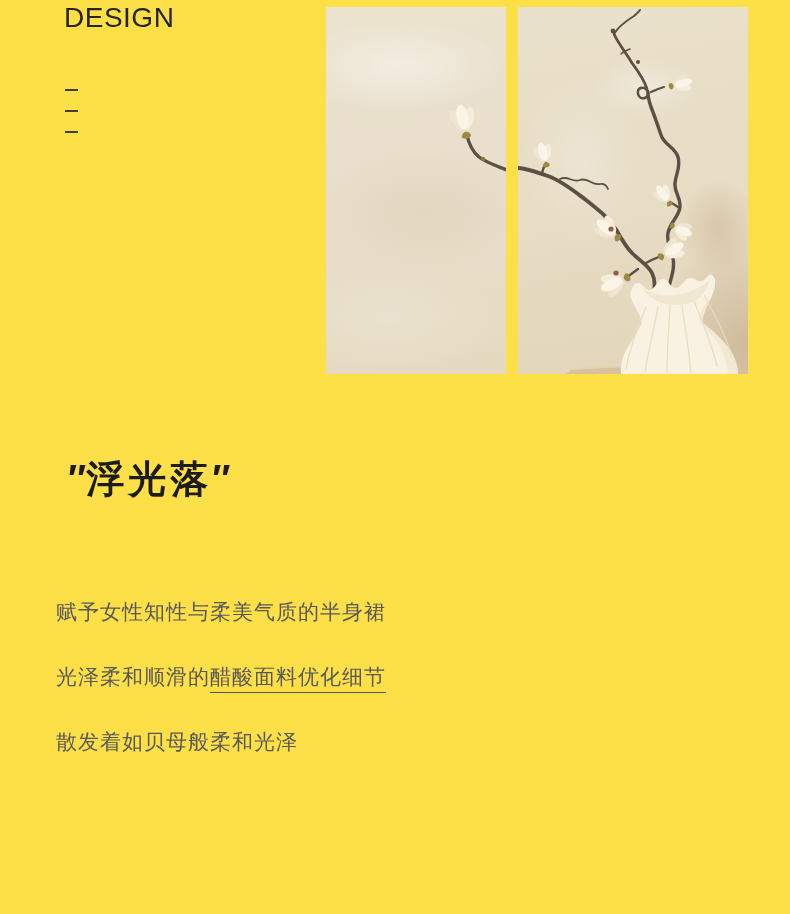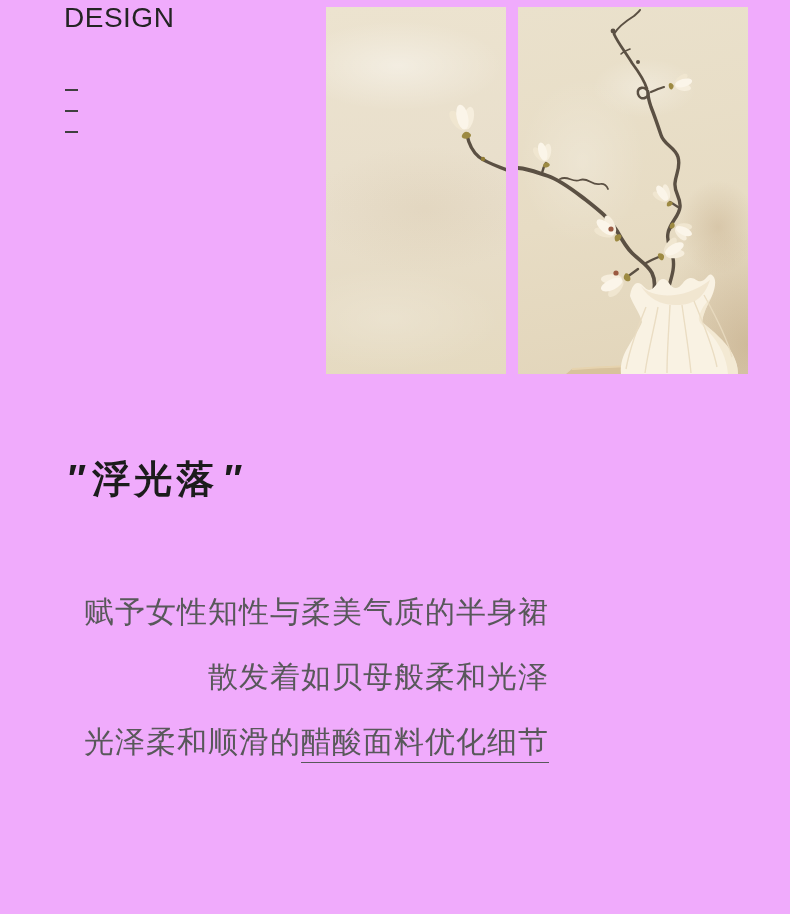--- a/index.html
+++ b/index.html
@@ -3,21 +3,21 @@
 <meta charset="utf-8">
 <style>
   * { margin: 0; padding: 0; box-sizing: border-box; }
   html, body { background: #ffffff; }
   body {
     width: 790px; height: 914px;
     position: relative;
     overflow: hidden;
     font-family: "Liberation Sans", "DejaVu Sans", sans-serif;
   }
-  .page { position: absolute; inset: 0; background: #f0abfc; text-align: right; }
+  .page { position: absolute; inset: 0; background: #fde047; }
 
   
   .design-label {
     position: absolute; left: 64px; top: 2px;
     font-size: 28px; line-height: 1.15;
     letter-spacing: 0.5px;
     color: #242424;
     font-weight: 400;
   }
 
@@ -58,26 +58,26 @@
 
   
   .headline {
     position: absolute; left: 68px; top: 455px;
     font-size: 38px; font-weight: 600;
     color: #1c1c1c;
     line-height: 1.3;
     white-space: nowrap;
   }
   .headline .q { font-weight: 600; }
-  .headline .ht { margin: 0 6px; letter-spacing: 4px; }
+  .headline .ht { margin: 0 0; letter-spacing: 4px; }
 
   
   .desc {
-    position: absolute; left: 84px; top: 579px;
-    font-size: 30px; color: #58585a;
+    position: absolute; left: 56px; top: 579px;
+    font-size: 21px; color: #58585a;
     letter-spacing: 1px;
   }
   .desc .line { line-height: 65px; white-space: nowrap; font-weight: 400; }
   .desc .u {
     border-bottom: 1.5px solid #58585a;
     padding-bottom: 4px;
   }
 </style>
 </head>
 <body>
@@ -162,17 +162,17 @@
     </div>
 
   </figure>
 
   <h2 class="headline">
     <span class="q">″</span><span class="ht">浮光落</span><span class="q">″</span>
   </h2>
 
   <div class="desc">
     <p class="line"><span>赋予女性知性与柔美气质的半身裙</span></p>
+    <p class="line"><span>光泽柔和顺滑的</span><span class="u">醋酸面料优化细节</span></p>
     <p class="line"><span>散发着如贝母般柔和光泽</span></p>
-    <p class="line"><span>光泽柔和顺滑的</span><span class="u">醋酸面料优化细节</span></p>
   </div>
 
 </div>
 
 </body></html>

